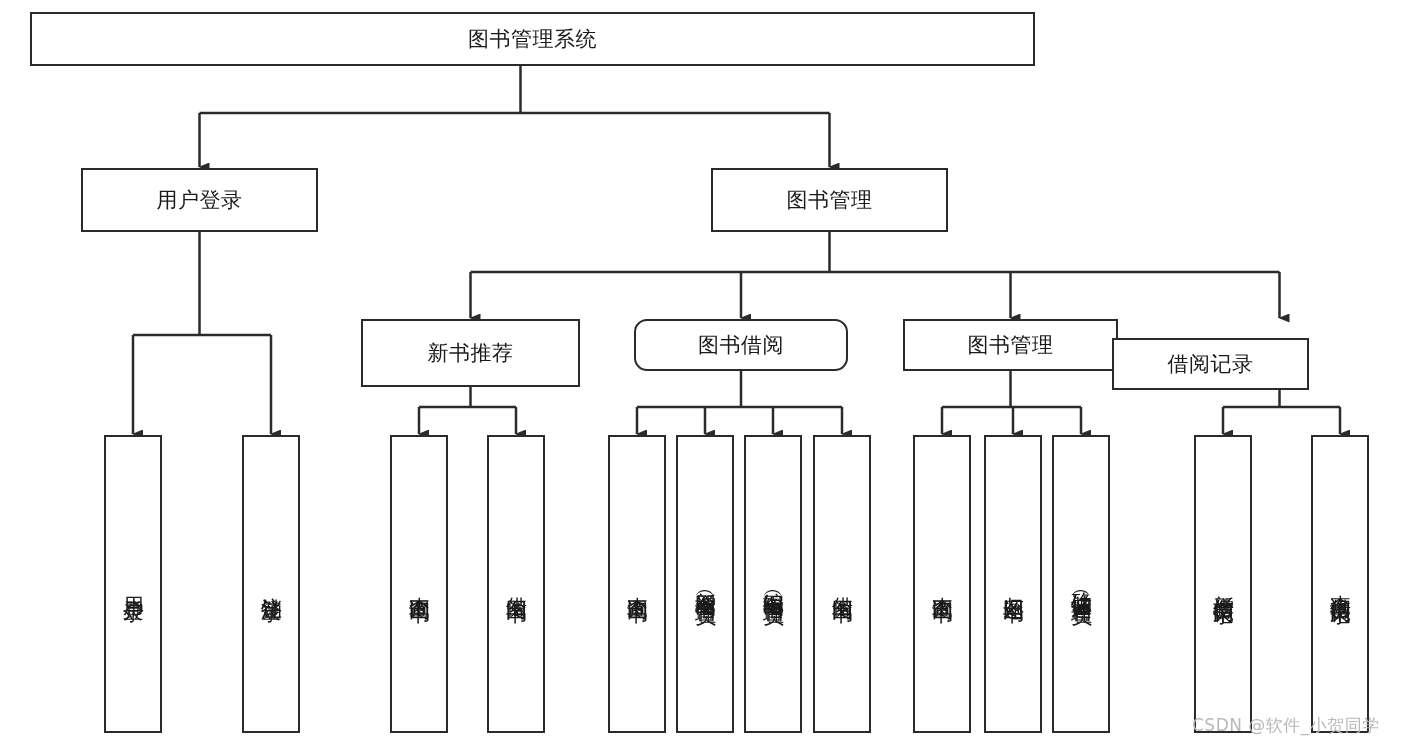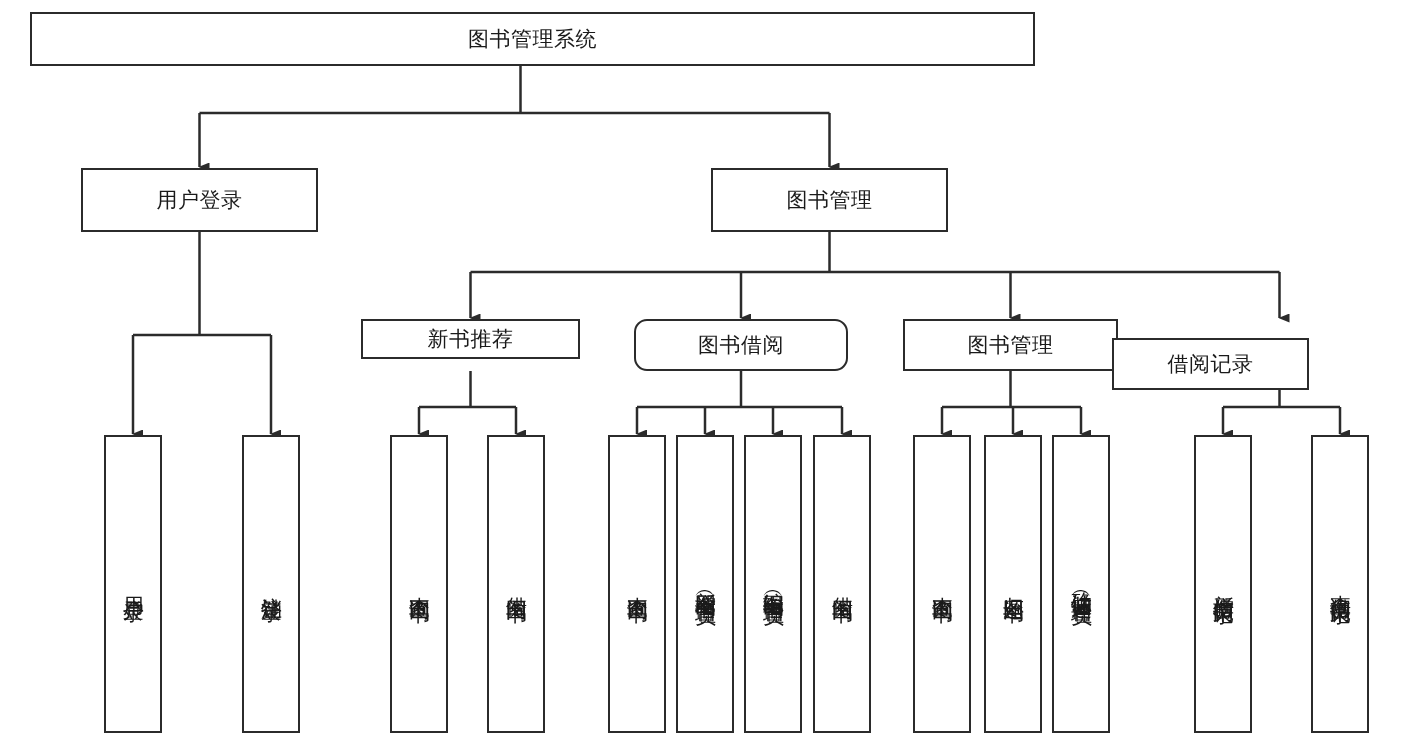--- a/index.html
+++ b/index.html
@@ -118,21 +118,21 @@
   <div id="nodes-layer">
       <div class="node-box horizontal" style="left: 18px; top: 12px; width: 1005px; height: 54px; margin-left: 12px;">
         <span class="node-label">图书管理系统</span>
       </div>
       <div class="node-box horizontal" style="left: 81px; top: 168px; width: 237px; height: 64px;">
         <span class="node-label">用户登录</span>
       </div>
       <div class="node-box horizontal" style="left: 711px; top: 168px; width: 237px; height: 64px; justify-content: center;">
         <span class="node-label">图书管理</span>
       </div>
-      <div class="node-box horizontal" style="left: 361px; top: 319px; width: 219px; height: 40px; align-items: center;">
+      <div class="node-box horizontal" style="left: 361px; top: 319px; width: 219px; height: 68px; align-items: center;">
         <span class="node-label">新书推荐</span>
       </div>
       <div class="node-box horizontal" style="left: 634px; top: 319px; width: 214px; height: 52px; border-radius: 13px;">
         <span class="node-label">图书借阅</span>
       </div>
       <div class="node-box horizontal" style="left: 903px; top: 319px; width: 215px; height: 52px;">
         <span class="node-label">图书管理</span>
       </div>
       <div class="node-box horizontal" style="left: 1112px; top: 319px; width: 197px; height: 52px; margin-top: 19px;">
         <span class="node-label">借阅记录</span>
@@ -171,14 +171,15 @@
         <span class="node-label">确认归还（管理员）</span>
       </div>
       <div class="node-box vertical" style="left: 1194px; top: 435px; width: 58px; height: 298px;">
         <span class="node-label">新增借阅记录</span>
       </div>
       <div class="node-box vertical" style="left: 1311px; top: 435px; width: 58px; height: 298px;">
         <span class="node-label">查询借阅记录</span>
       </div>
     </div>
 
+  <div class="watermark" style="left: 1192px; top: 714px;">CSDN @软件_小贺同学</div>
 
 </div>
 
 </body></html>

